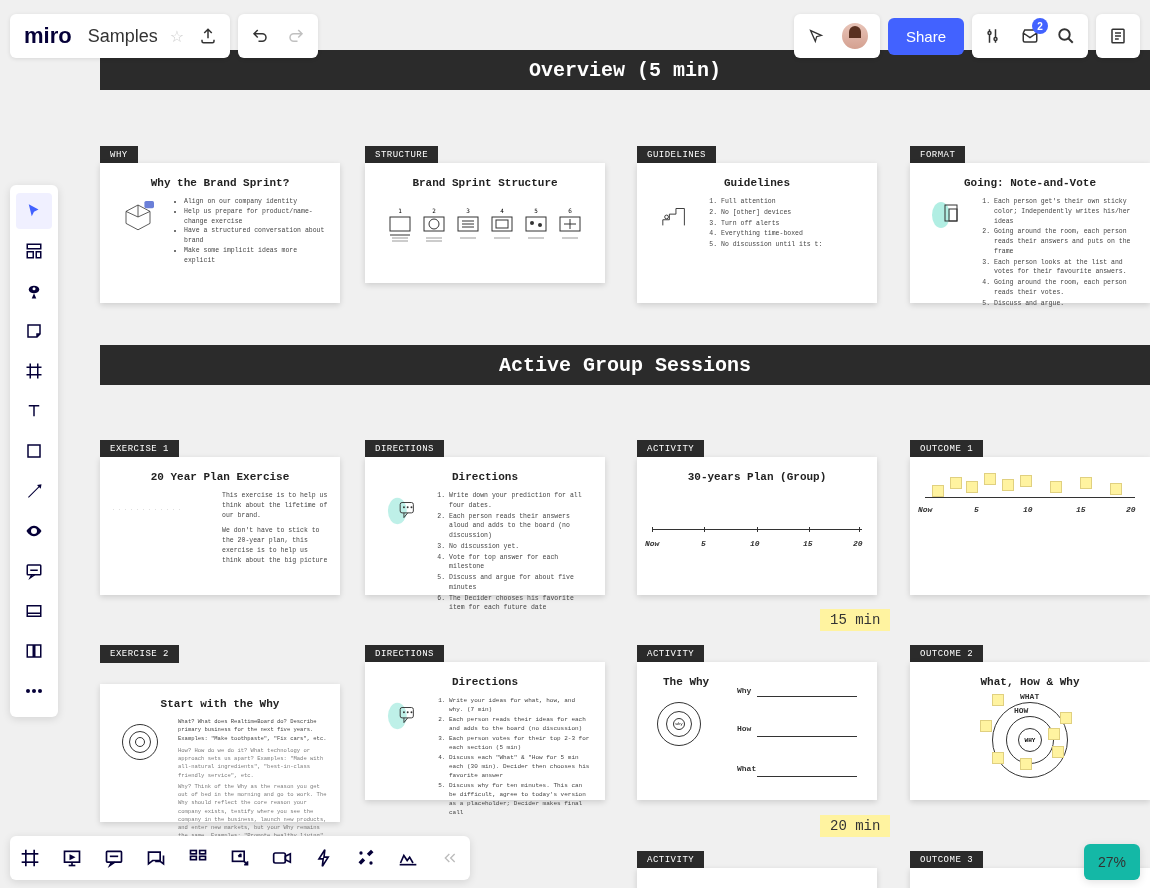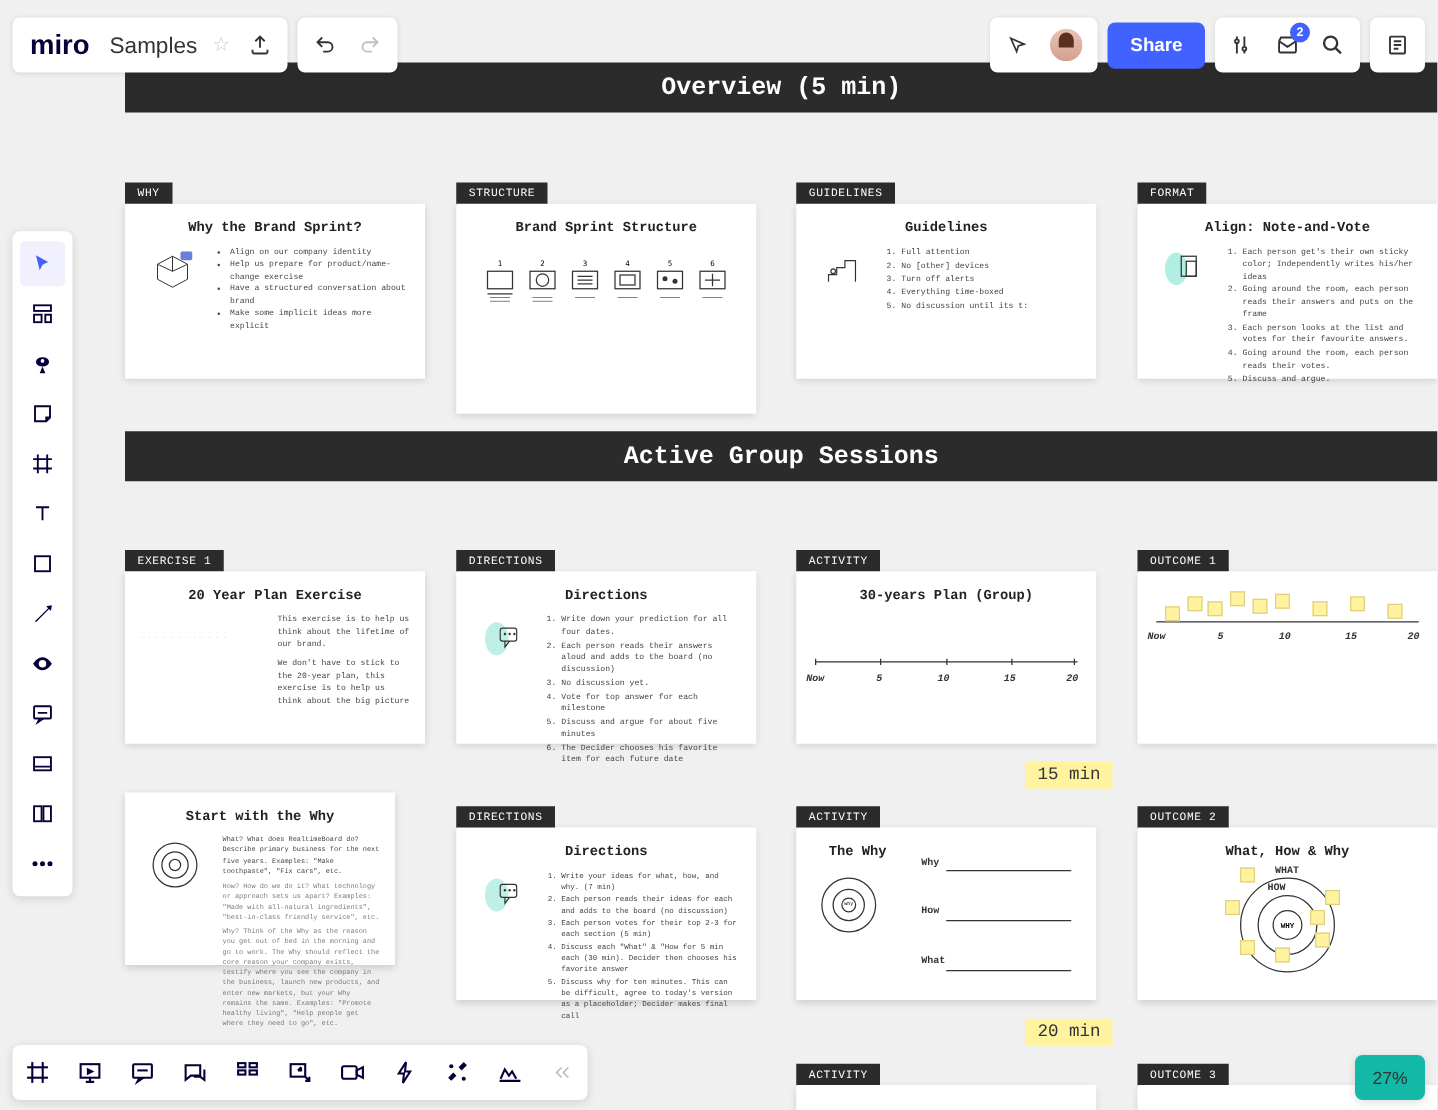--- a/index.html
+++ b/index.html
@@ -32,21 +32,21 @@
   padding: 0 10px;
   gap: 12px;
 }
 .logo { font-weight: 900; font-size: 22px; letter-spacing: 0; color: #050038; padding: 0 4px;}
 .board-name { font-size: 18px; color: #333; }
 .star-icon { color: #ccc; font-size: 16px; }
 .icon-btn { width: 24px; height: 24px; display:flex; align-items:center; justify-content:center; cursor:pointer; color:#333; }
 .spacer { flex: 1; }
 .avatar { width: 30px; height: 30px; border-radius: 50%; background: linear-gradient(#e8c4b8, #d4a090); border: 2px solid #fff; position: relative; }
 .avatar::after { content:""; position:absolute; top:3px; left:50%; transform:translateX(-50%); width:12px; height:12px; background:#5a3020; border-radius:50% 50% 0 0; }
-.share-btn { background:#4262ff; color:#fff; border:none; border-radius:6px; padding: 10px 18px; font-size:15px; font-weight:700; cursor:pointer; }
+.share-btn { background:#4262ff; color:#fff; border:none; border-radius:6px; padding: 10px 18px; font-size:15px; font-weight:400; cursor:pointer; }
 .badge { position:absolute; top:-6px; right:-6px; background:#4262ff; color:#fff; font-size:10px; width:16px; height:16px; border-radius:50%; display:flex; align-items:center; justify-content:center; font-weight:bold; }
 .rel { position: relative; }
 
 
 .left-toolbar {
   position: absolute;
   left: 10px;
   top: 185px;
   width: 48px;
   background: #fff;
@@ -192,21 +192,21 @@
       <ul>
         <li>Align on our company identity</li>
         <li>Help us prepare for product/name-change exercise</li>
         <li>Have a structured conversation about brand</li>
         <li>Make some implicit ideas more explicit</li>
       </ul>
     </div>
   </div>
 
   <div class="card-label" style="top:146px; left:365px">STRUCTURE</div>
-  <div class="card" style="top:163px; left:365px; width:240px; height:168px">
+  <div class="card" style="top:163px; left:365px; width:240px; height:120px">
     <div class="card-title">Brand Sprint Structure</div>
     <div style="display:flex; justify-content:center; gap:6px; padding:8px 12px;">
       <svg width="28" height="40">
           <text x="14" y="8" font-size="6" text-anchor="middle" font-family="monospace">1</text>
           <rect x="4" y="12" width="20" height="14" fill="none" stroke="#333"></rect>
           <line x1="4" y1="30" x2="24" y2="30" stroke="#333"></line>
           <line x1="6" y1="33" x2="22" y2="33" stroke="#333" stroke-width="0.5"></line>
           <line x1="6" y1="36" x2="22" y2="36" stroke="#333" stroke-width="0.5"></line>
         </svg>
       <svg width="28" height="40">
@@ -262,21 +262,21 @@
         <li>No [other] devices</li>
         <li>Turn off alerts</li>
         <li>Everything time-boxed</li>
         <li>No discussion until its t:</li>
       </ol>
     </div>
   </div>
 
   <div class="card-label" style="top:146px; left:910px">FORMAT</div>
   <div class="card" style="top:163px; left:910px; width:240px; height:140px">
-    <div class="card-title">Align: Note-and-Vote</div>
+    <div class="card-title">Going: Note-and-Vote</div>
     <div class="card-body">
       <div class="card-icon-col">
         <svg width="34" height="28" viewBox="0 0 34 28">
             <ellipse cx="10" cy="14" rx="9" ry="13" fill="#7de2d1" opacity="0.6"></ellipse>
             <rect x="14" y="4" width="12" height="16" fill="none" stroke="#333"></rect>
             <rect x="18" y="8" width="8" height="12" fill="none" stroke="#333"></rect>
           </svg>
       </div>
       <ol>
         <li>Each person get's their own sticky color; Independently writes his/her ideas</li>
@@ -359,21 +359,21 @@
       <div class="sticky" style="top:26px; left:200px;"></div>
       <div class="ticklabel" style="top:48px; left:8px;">Now</div>
       <div class="ticklabel" style="top:48px; left:64px;">5</div>
       <div class="ticklabel" style="top:48px; left:113px;">10</div>
       <div class="ticklabel" style="top:48px; left:166px;">15</div>
       <div class="ticklabel" style="top:48px; left:216px;">20</div>
     </div>
   </div>
 
   <div class="card-label" style="top:645px; left:100px">EXERCISE 2</div>
-  <div class="card" style="top:634px; left:100px; width:216px; height:138px">
+  <div class="card" style="top:684px; left:100px; width:240px; height:138px">
     <div class="card-title">Start with the Why</div>
     <div class="card-body" style="font-size:5.5px">
       <div style="width:56px; flex-shrink:0;">
         <div class="circle-sketch" style="width:36px;height:36px;">
           <div class="circle-sketch-inner" style="width:22px;height:22px;">
             <div class="circle-sketch-inner" style="width:10px;height:10px;"></div>
           </div>
         </div>
       </div>
       <div>

